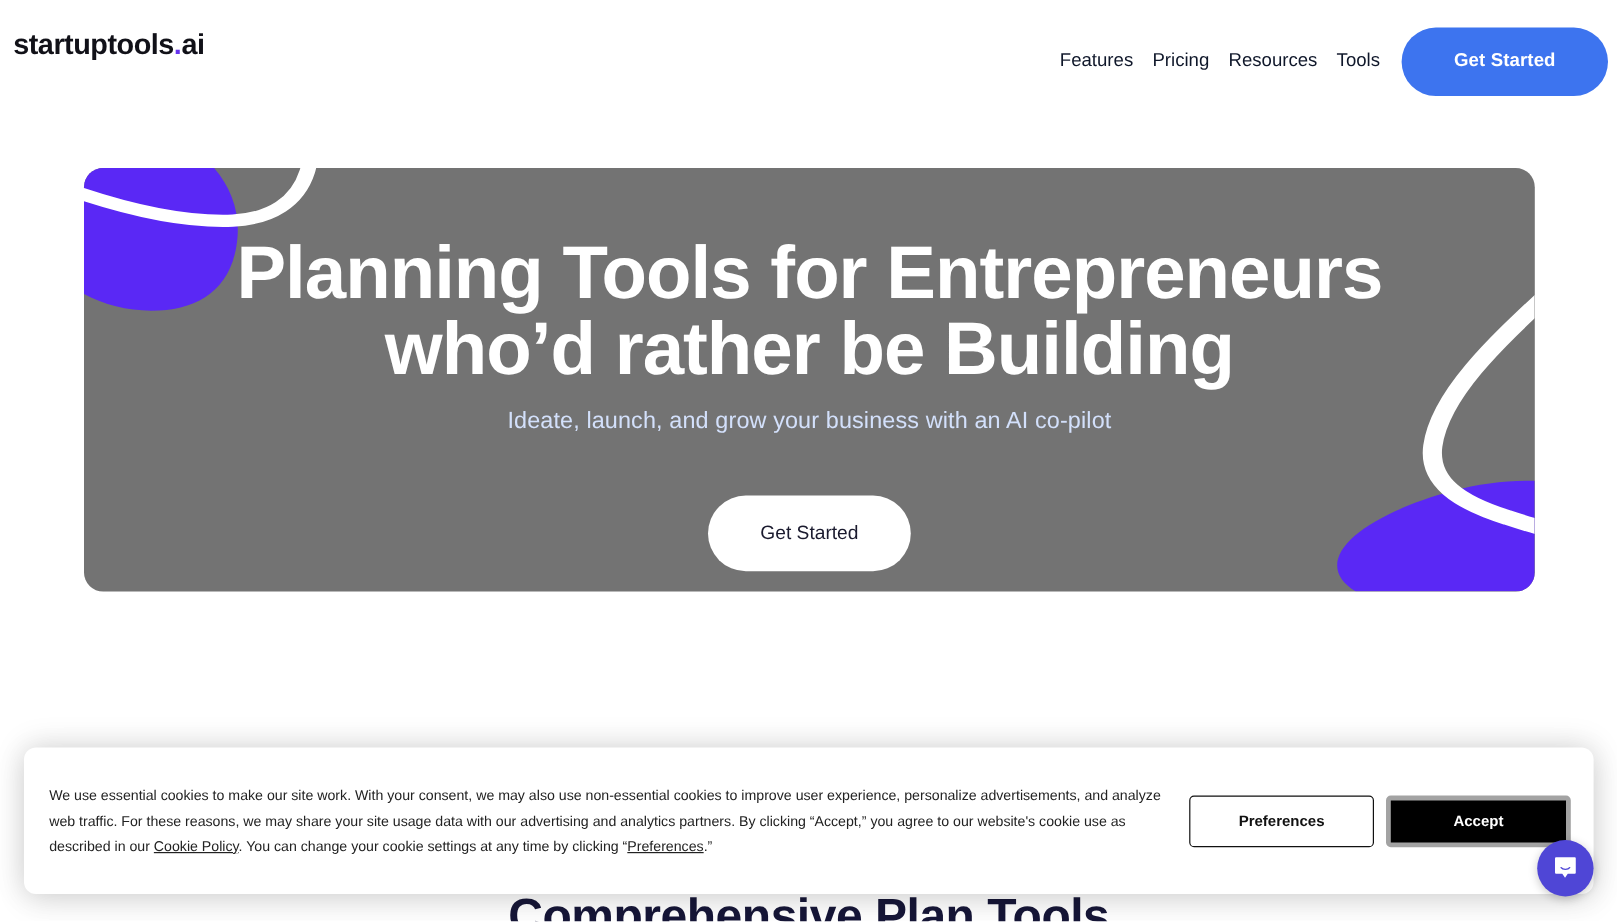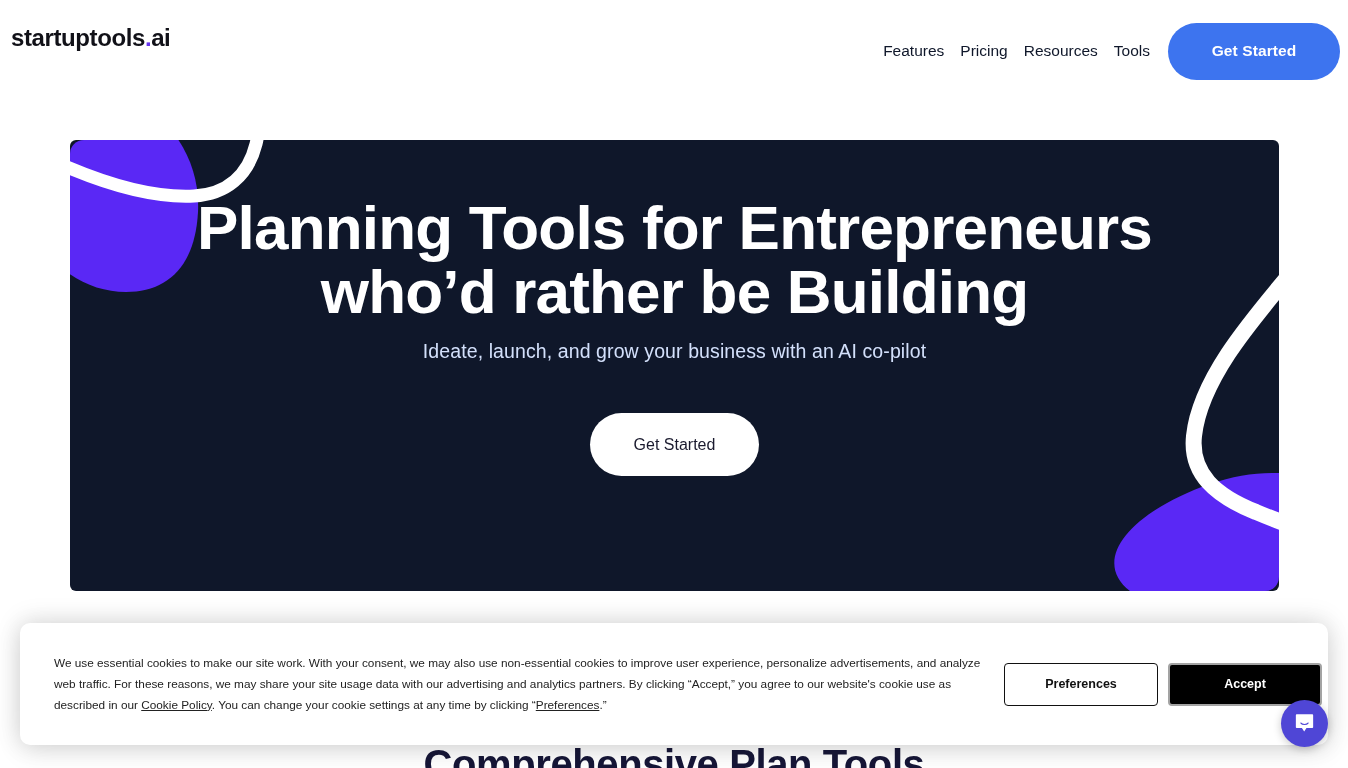--- a/index.html
+++ b/index.html
@@ -76,23 +76,23 @@
     cursor: pointer;
     font-family: "Liberation Sans", sans-serif;
   }
 
   
   .hero {
     position: absolute;
     left: 70px;
     top: 140px;
     width: 1209px;
-    height: 451px;
-    border-radius: 6px;
-    background: #0f172a;
+    height: 353px;
+    border-radius: 16px;
+    background: #737373;
     overflow: hidden;
   }
 
   .hero-svg {
     position: absolute;
     inset: 0;
     width: 100%;
     height: 100%;
     display: block;
   }
@@ -162,21 +162,21 @@
     background: #ffffff;
     border-radius: 10px;
     box-shadow: 0 -2px 26px rgba(0,0,0,0.13), 0 6px 26px rgba(0,0,0,0.10);
     display: flex;
     align-items: center;
     z-index: 40;
   }
 
   .cookie-text {
     width: 930px;
-    margin-left: 34px;
+    margin-left: 21px;
     font-size: 11.8px;
     line-height: 21px;
     color: #222222;
     font-family: "Liberation Sans", sans-serif;
   }
   .cookie-text a {
     color: #222222;
     text-decoration: underline;
   }
 
@@ -197,21 +197,21 @@
     font-weight: 700;
     color: #111111;
     cursor: pointer;
     font-family: "Liberation Sans", sans-serif;
   }
 
   .btn-accept {
     width: 154px;
     height: 43px;
     background: #000000;
-    border: 2px solid #a3a3a3;
+    border: 4px solid #a3a3a3;
     border-radius: 4px;
     font-size: 12.5px;
     font-weight: 700;
     color: #ffffff;
     cursor: pointer;
     font-family: "Liberation Sans", sans-serif;
   }
 
   
   .chat-launcher {

